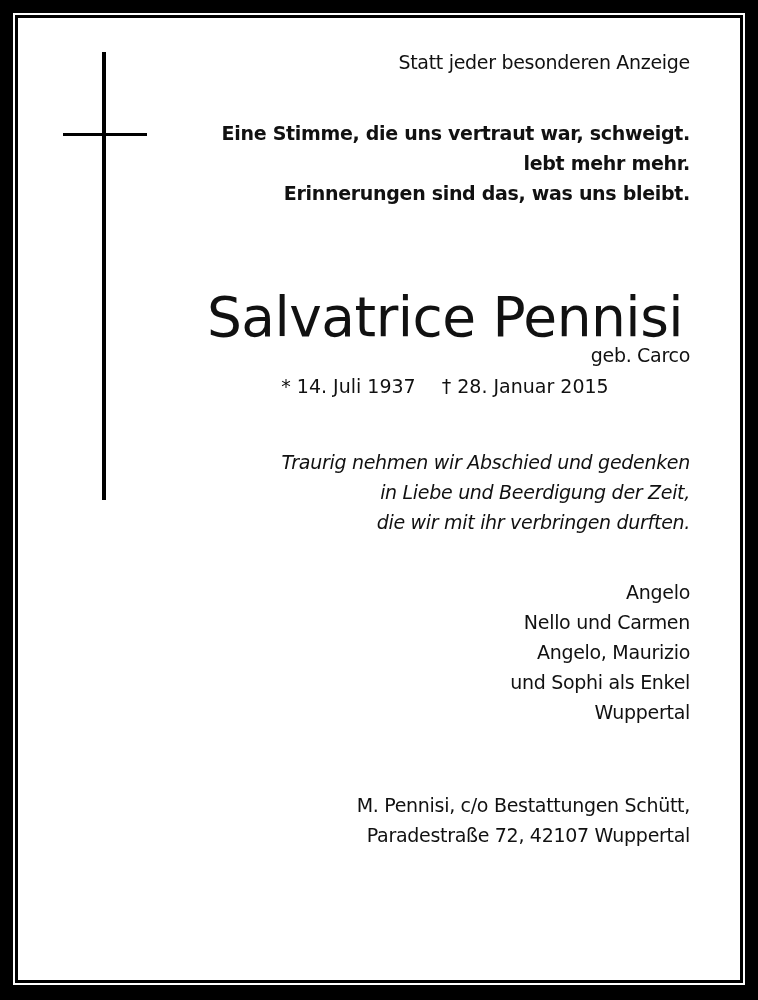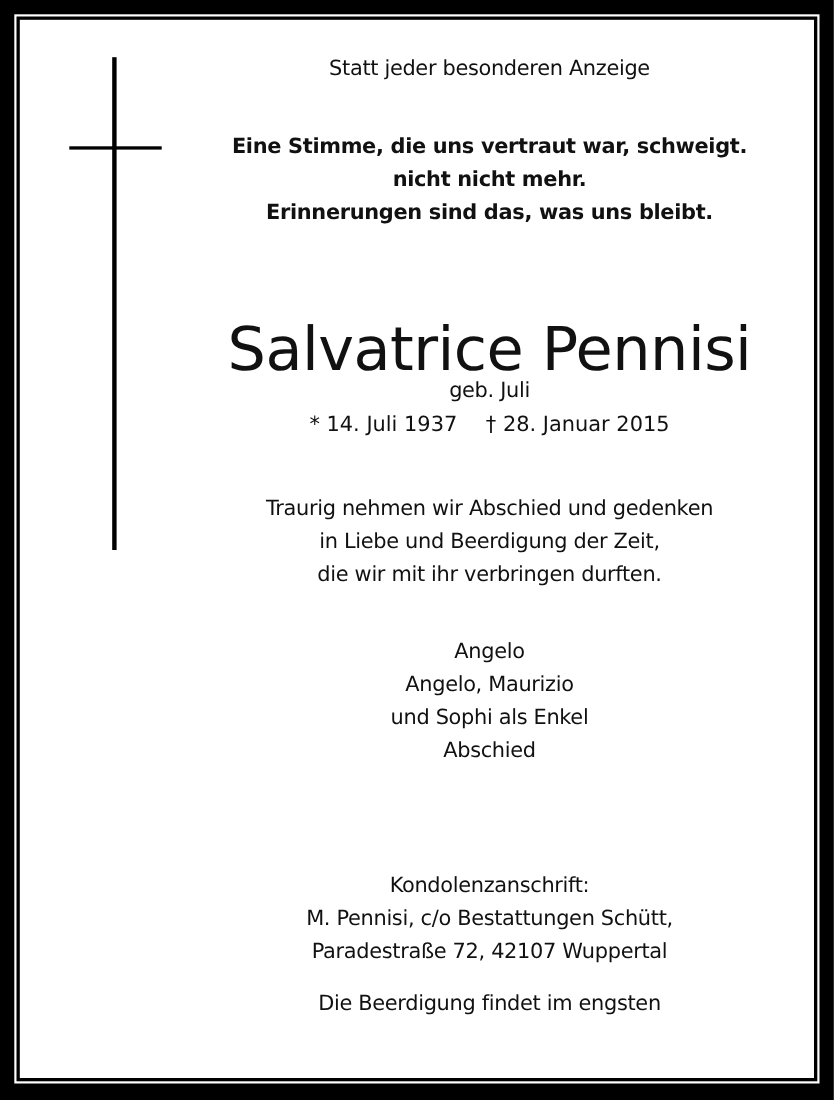--- a/index.html
+++ b/index.html
@@ -3,64 +3,63 @@
 <meta charset="utf-8">
 <style>
   html,body{margin:0;padding:0;}
   body{width:758px;height:1000px;background:#000;position:relative;overflow:hidden;
        font-family:"DejaVu Sans","Liberation Sans",sans-serif;color:#111;}
   .frame{position:absolute;left:13px;top:13px;width:732px;height:972px;background:#fff;}
   .inner{position:absolute;left:2px;top:2px;right:2px;bottom:2px;border:3px solid #000;background:#fff;}
   .cross-v{position:absolute;left:102px;top:52px;width:4px;height:448px;background:#000;}
   .cross-h{position:absolute;left:63px;top:133px;width:84px;height:3px;background:#000;}
   .col{position:absolute;left:200px;width:490px;text-align:center;}
-  .t{font-size:19px;line-height:30px;letter-spacing:-0.3px;}
+  .t{font-size:19px;line-height:30px;letter-spacing:-0.3px;text-align:right;}
   .name{font-size:55px;line-height:50px;letter-spacing:-0.5px;}
   .dates{display:flex;justify-content:center;gap:26px;font-size:19px;line-height:30px;}
   .line{display:block;white-space:nowrap;}
 </style>
 </head>
 <body>
 
 <div class="frame">
   <div class="inner"></div>
 </div>
 
 <div class="cross-v"></div>
 <div class="cross-h"></div>
 
 <div class="col t" style="top:47px;">Statt jeder besonderen Anzeige</div>
 
 <div class="col t" style="top:118px;font-weight:bold;">
   <span class="line">Eine Stimme, die uns vertraut war, schweigt.</span>
-  <span class="line">nicht nicht mehr.</span>
+  <span class="line">lebt mehr mehr.</span>
   <span class="line">Erinnerungen sind das, was uns bleibt.</span>
 </div>
 
 <div class="col name" style="top:292px;">Salvatrice Pennisi</div>
-<div class="col t" style="top:340px;">geb. Juli</div>
+<div class="col t" style="top:340px;">geb. Carco</div>
 <div class="col dates" style="top:371px;">
   <span>* 14. Juli 1937</span>
   <span>† 28. Januar 2015</span>
 </div>
 
-<div class="col t" style="top:447px;">
+<div class="col t" style="top:447px;font-style:italic;">
   <span class="line">Traurig nehmen wir Abschied und gedenken</span>
   <span class="line">in Liebe und Beerdigung der Zeit,</span>
   <span class="line">die wir mit ihr verbringen durften.</span>
 </div>
 
 <div class="col t" style="top:577px;">
   <span class="line">Angelo</span>
+  <span class="line">Nello und Carmen</span>
   <span class="line">Angelo, Maurizio</span>
   <span class="line">und Sophi als Enkel</span>
-  <span class="line">Abschied</span>
+  <span class="line">Wuppertal</span>
 </div>
 
 <div class="col t" style="top:790px;">
-  <span class="line">Kondolenzanschrift:</span>
   <span class="line">M. Pennisi, c/o Bestattungen Schütt,</span>
   <span class="line">Paradestraße 72, 42107 Wuppertal</span>
 </div>
 
 <div class="col t" style="top:897px;">
-  <span class="line">Die Beerdigung findet im engsten</span>
 </div>
 
 </body></html>

